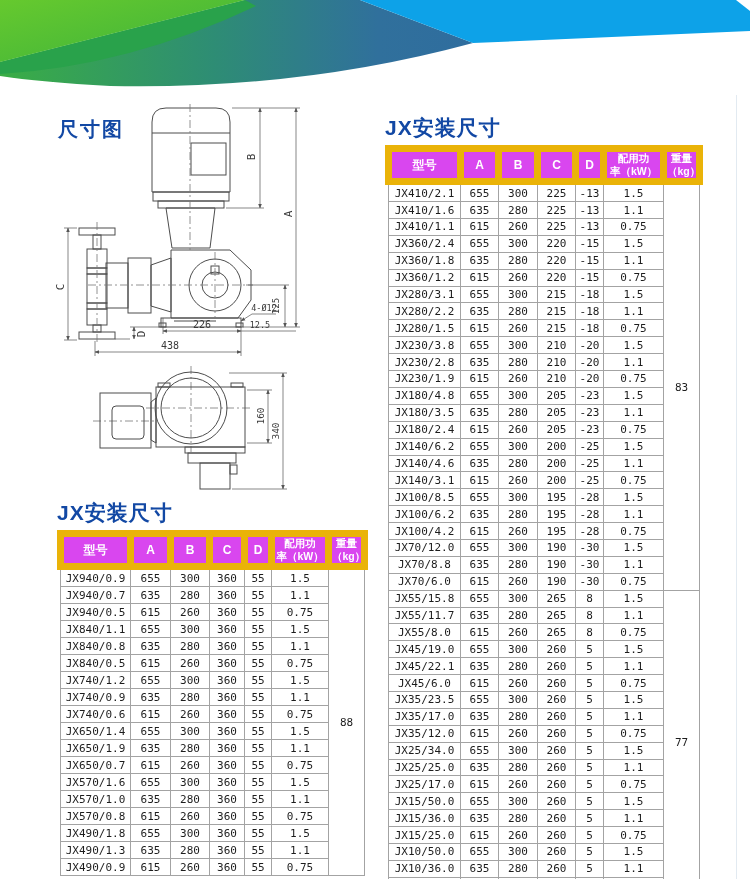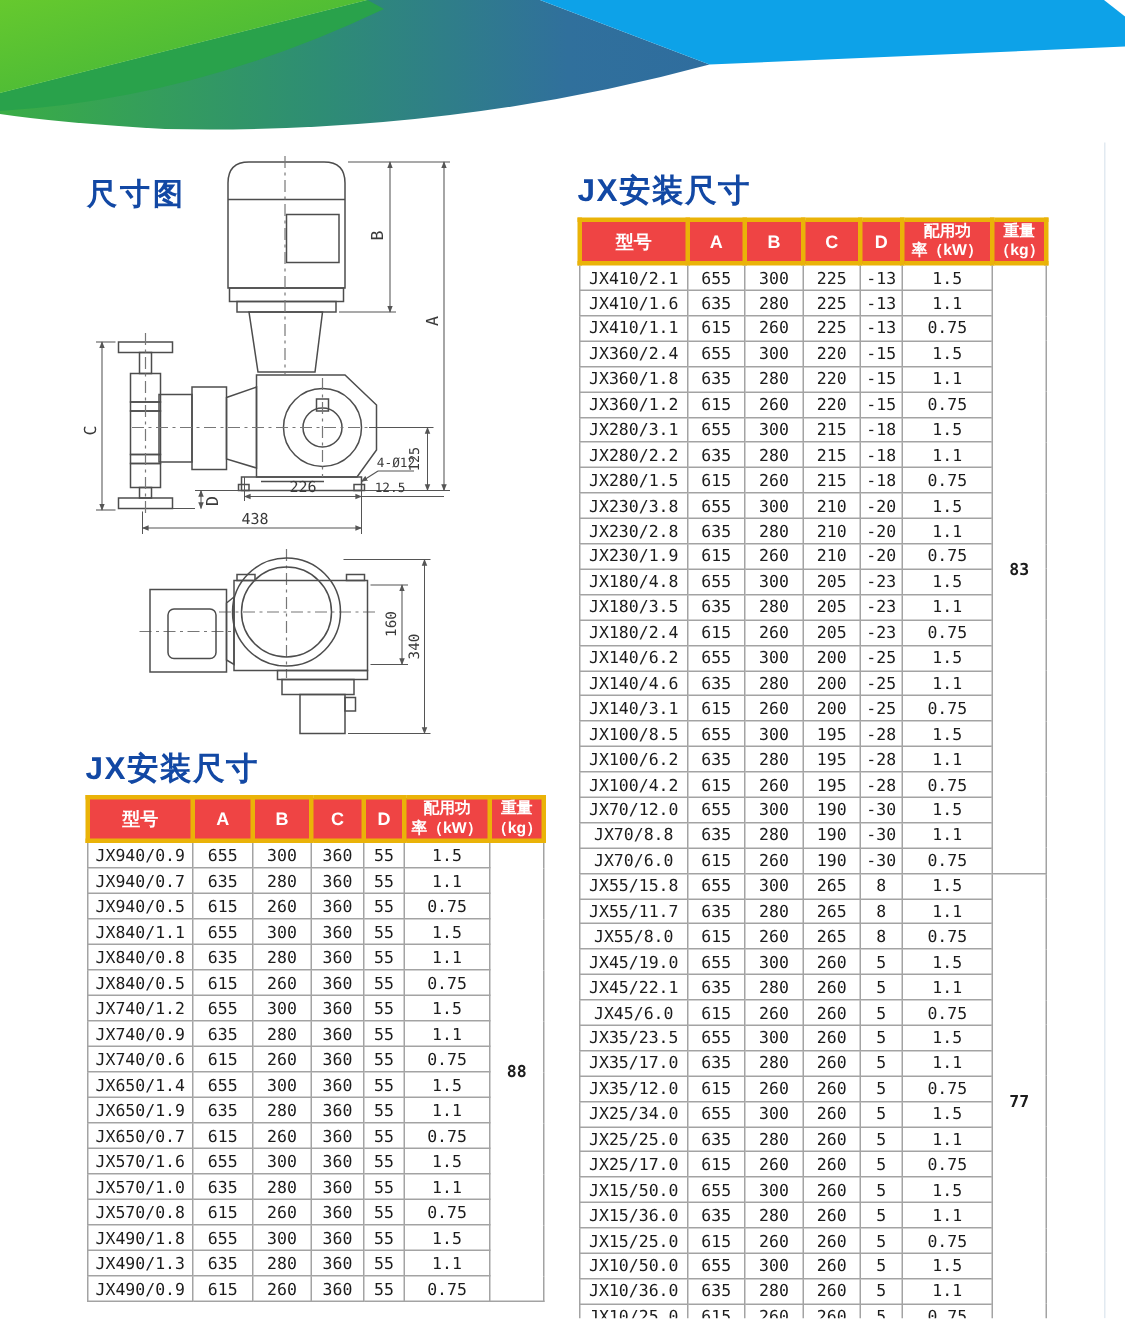--- a/index.html
+++ b/index.html
@@ -8,28 +8,28 @@
   .page-edge{position:absolute;top:95px;right:13px;width:1px;height:784px;background:#e2eaf1;}
   .banner{position:absolute;left:0;top:0;width:750px;height:95px;display:block;}
   .drawing-title{position:absolute;left:58px;top:116px;font-size:20px;font-weight:bold;color:#1248a4;letter-spacing:2px;}
   .drawing{position:absolute;left:48px;top:100px;width:290px;height:410px;}
   .drawing text{font-family:"DejaVu Sans Mono","Liberation Mono",monospace;fill:#3a3a3a;}
   .tbl-block{position:absolute;}
   .tbl-block.left{left:57px;top:501px;width:304px;}
   .tbl-block.right{left:385px;top:116px;width:311px;}
   .tbl-title{font-size:21px;font-weight:bold;color:#1248a4;letter-spacing:1px;margin:0 0 5px 0;line-height:24px;}
   table.dims{border-collapse:collapse;table-layout:fixed;background:#fff;border:1px solid #8f8f8f;}
-  table.dims th{background:#ef4444;color:#ffffff;border:3px solid #eab308;font-weight:bold;font-size:12px;padding:0;white-space:pre-line;line-height:1.2;}
+  table.dims th{background:#d946ef;color:#ffffff;border:7px solid #eab308;font-weight:bold;font-size:12px;padding:0;white-space:pre-line;line-height:1.2;}
   table.dims th.small{font-size:10.5px;line-height:1.25;margin-top:17px;}
   table.dims td{border:1px solid #a3a3a3;text-align:center;padding:0;font-family:"DejaVu Sans Mono","Liberation Mono",monospace;font-size:11px;color:#1c1c1c;}
   .tbl-block.right td{height:15.9px;}
   .tbl-block.left td{height:16px;}
   .tbl-block.right th{height:18px;}
   .tbl-block.left th{height:18px;}
-  td.weight{vertical-align:middle;font-weight:bold;}
+  td.weight{vertical-align:middle;}
 </style>
 </head>
 <body>
 
 <div class="page">
 
   <svg class="banner" viewBox="0 0 750 95" preserveAspectRatio="none">
     <defs>
       <linearGradient id="gGreen" x1="0" y1="0" x2="1" y2="1">
         <stop offset="0" stop-color="#66c92e"></stop>

